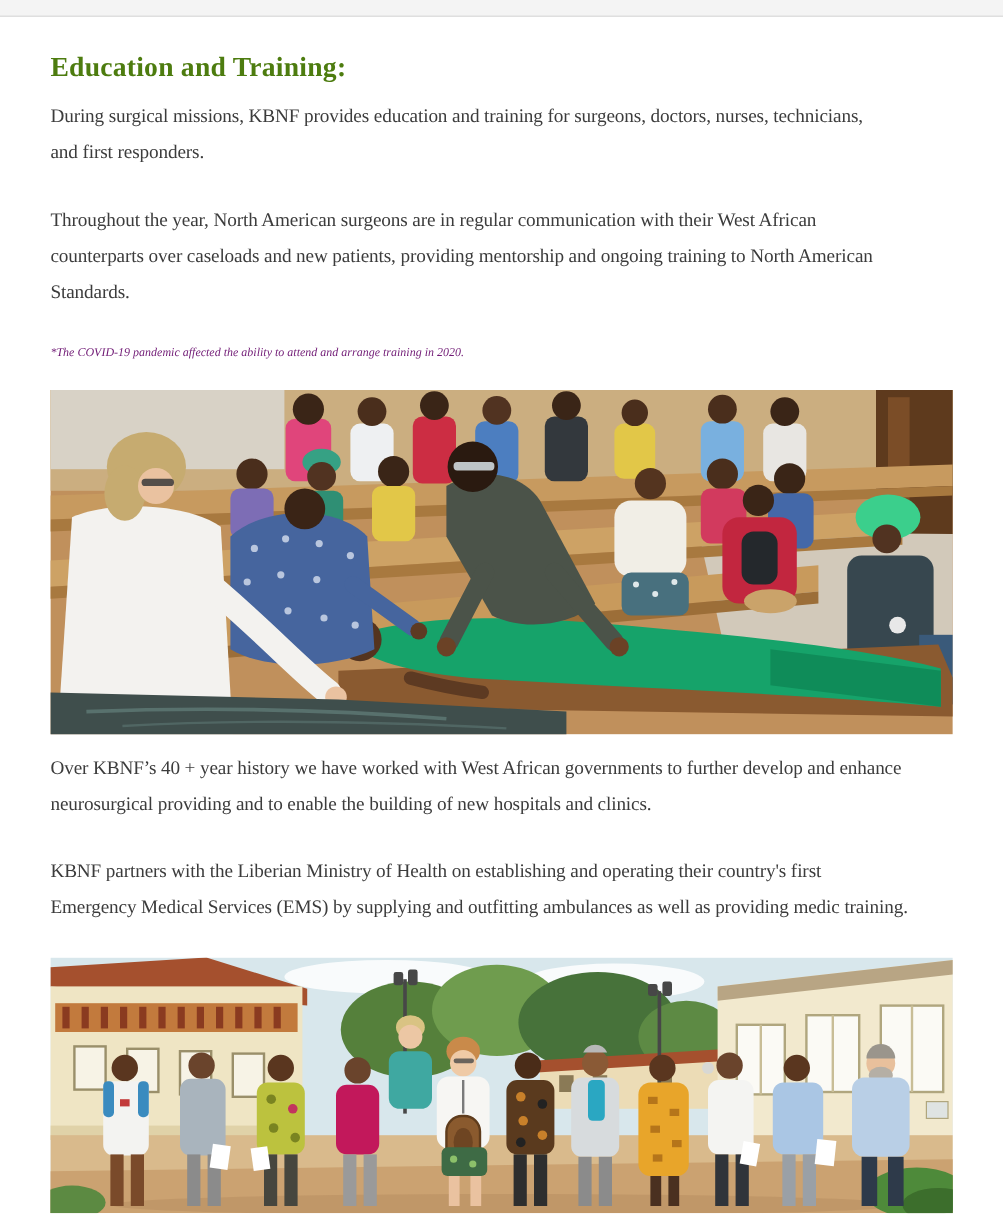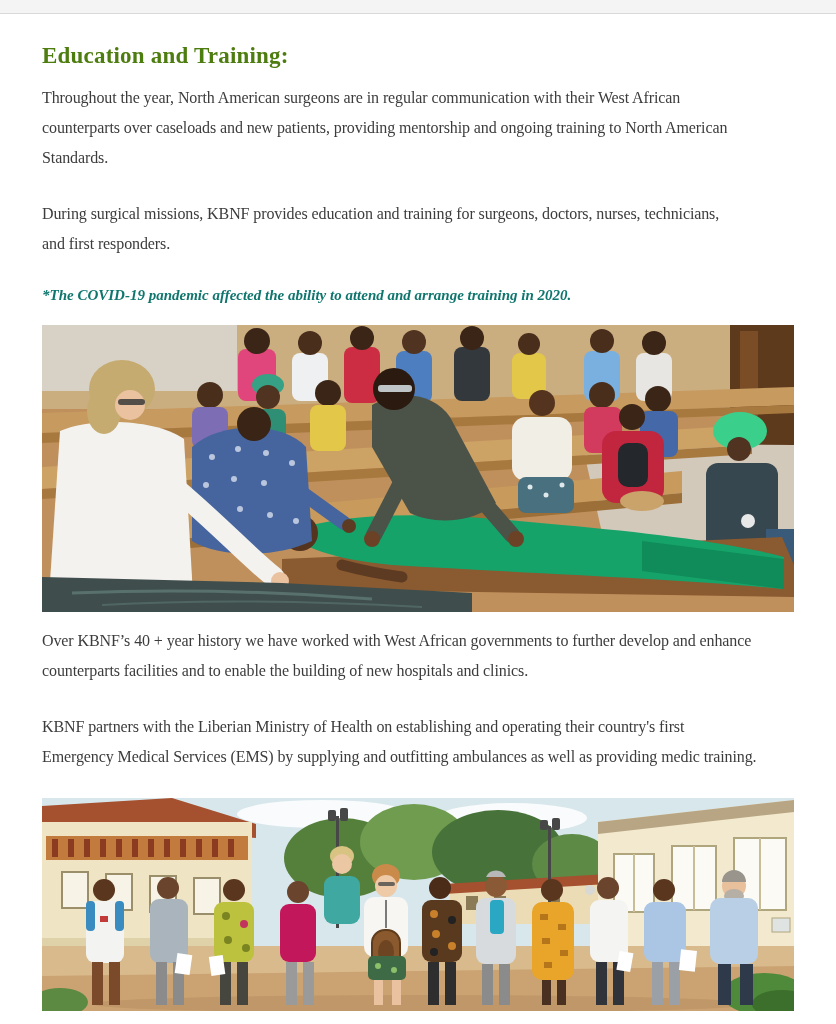--- a/index.html
+++ b/index.html
@@ -29,51 +29,51 @@
     letter-spacing: 0.2px;
   }
   p.body-text {
     font-size: 16px;
     line-height: 30px;
     margin: 0 0 26px 0;
     letter-spacing: -0.1px;
   }
   p.body-text .line { display: block; white-space: nowrap; }
   p.footnote {
-    font-size: 15px;
+    font-size: 10px;
     line-height: 20px;
     font-style: italic;
-    font-weight: 700;
-    color: #0f766e;
+    font-weight: 400;
+    color: #701a75;
     margin: 8px 0 20px 0;
   }
   figure { margin: 0; padding: 0; }
   figure.photo-1 { margin: 0 0 14px 0; }
   figure.photo-2 { margin: 4px 0 0 0; }
   figure svg { display: block; }
 </style>
 </head>
 <body>
 
 <div class="top-strip"></div>
 
 <main class="content">
 
   <section>
     <h2 class="section-heading">Education and Training:</h2>
 
     <p class="body-text">
+      <span class="line">During surgical missions, KBNF provides education and training for surgeons, doctors, nurses, technicians,</span>
+      <span class="line">and first responders.</span>
+    </p>
+
+    <p class="body-text">
       <span class="line">Throughout the year, North American surgeons are in regular communication with their West African</span>
       <span class="line">counterparts over caseloads and new patients, providing mentorship and ongoing training to North American</span>
       <span class="line">Standards.</span>
-    </p>
-
-    <p class="body-text">
-      <span class="line">During surgical missions, KBNF provides education and training for surgeons, doctors, nurses, technicians,</span>
-      <span class="line">and first responders.</span>
     </p>
 
     <p class="footnote">*The COVID-19 pandemic affected the ability to attend and arrange training in 2020.</p>
 
     <figure class="photo-1" role="img" aria-label="First-responder training demonstration: instructors position a volunteer patient in green scrubs lying on a bench while an audience seated on wooden pews watches, including a nurse in a green surgical cap.">
       <svg width="752" height="287" viewBox="0 0 752 287">
 
         <rect width="752" height="287" fill="#c0905c"></rect>
         <rect width="752" height="84" fill="#cbae80"></rect>
         <rect x="0" y="0" width="195" height="66" fill="#d8d2c6"></rect>
@@ -196,21 +196,21 @@
           <path d="M60,280 Q200,272 380,282" stroke="#59716d" stroke-width="2" fill="none" opacity="0.7"></path>
         </g>
       </svg>
     </figure>
   </section>
 
   <section>
 
     <p class="body-text">
       <span class="line">Over KBNF’s 40 + year history we have worked with West African governments to further develop and enhance</span>
-      <span class="line">counterparts facilities and to enable the building of new hospitals and clinics.</span>
+      <span class="line">neurosurgical providing and to enable the building of new hospitals and clinics.</span>
     </p>
 
     <p class="body-text">
       <span class="line">KBNF partners with the Liberian Ministry of Health on establishing and operating their country's first</span>
       <span class="line">Emergency Medical Services (EMS) by supplying and outfitting ambulances as well as providing medic training.</span>
     </p>
 
     <figure class="photo-2" role="img" aria-label="Group photo of KBNF team members and West African partners standing outdoors between cream-colored hospital buildings; a woman at the center holds a carved wooden plaque.">
       <svg width="752" height="213" viewBox="0 0 752 213">
 

